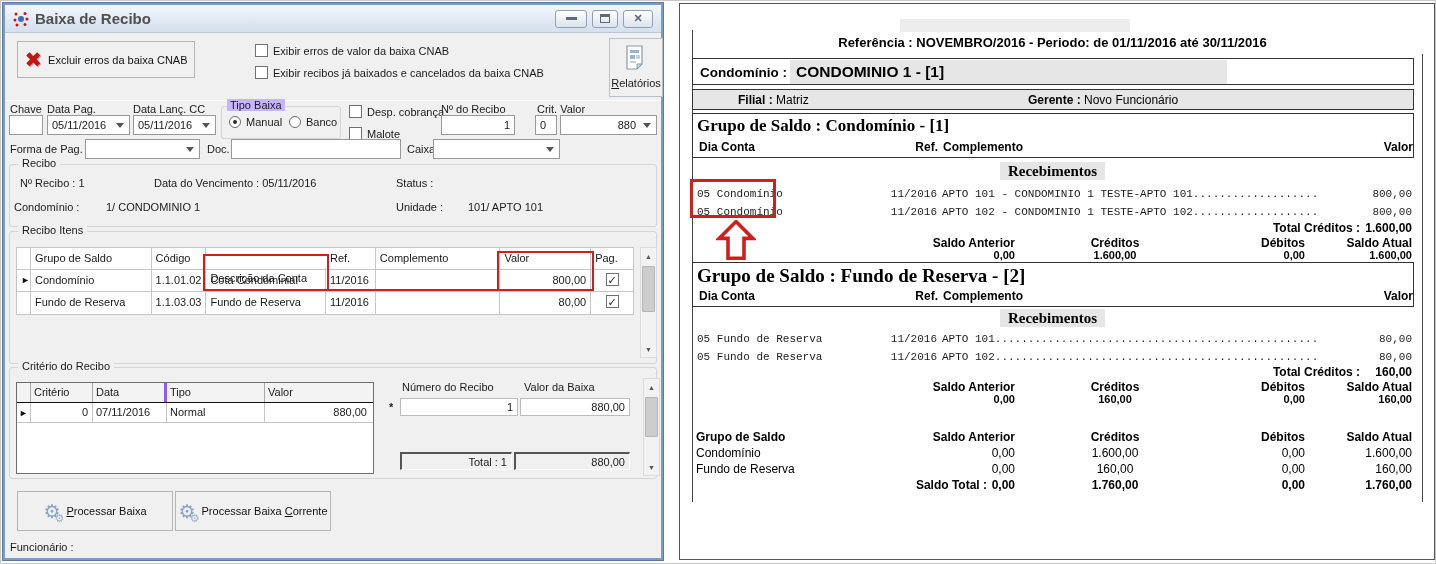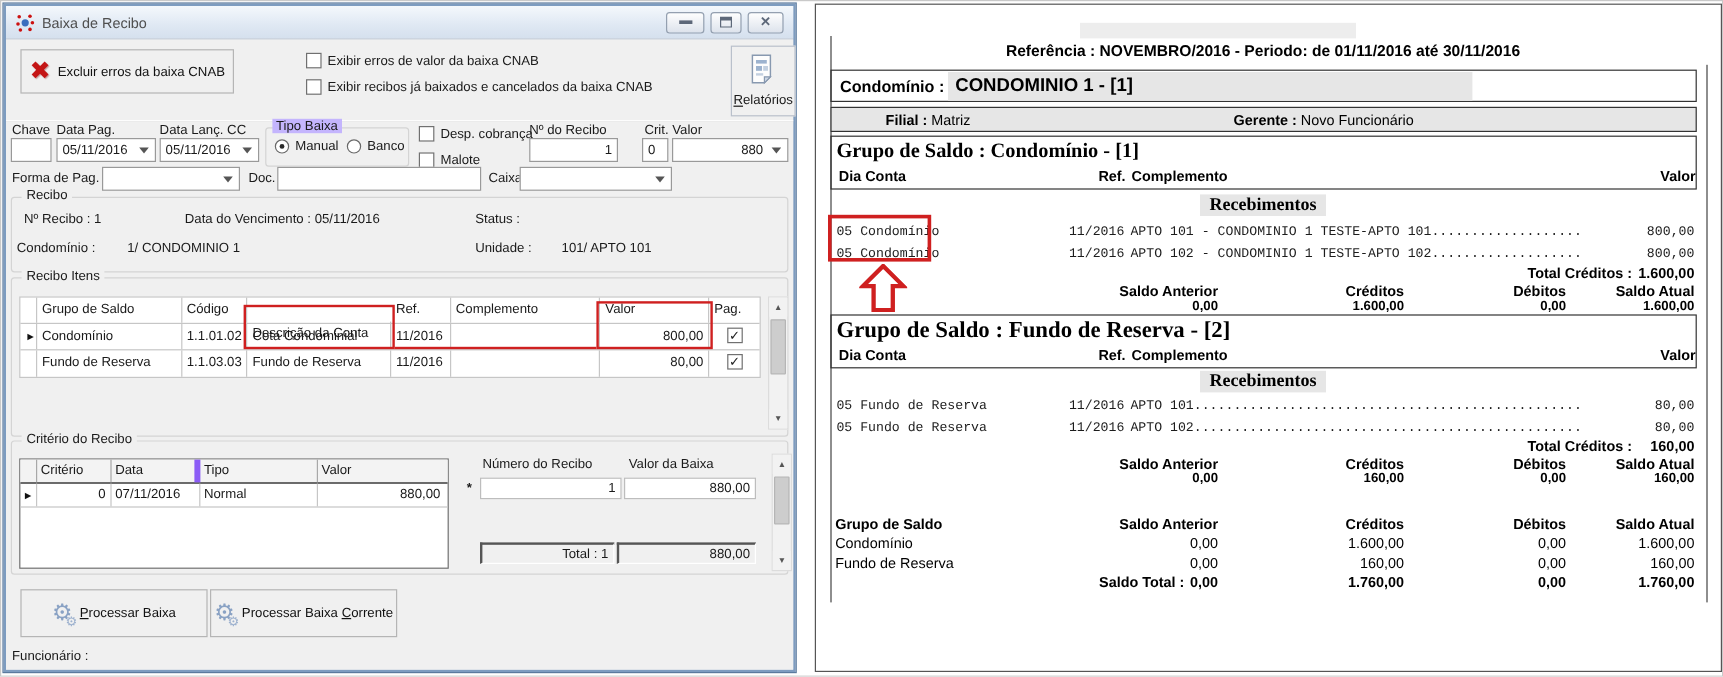--- a/index.html
+++ b/index.html
@@ -3,21 +3,21 @@
 <meta charset="utf-8">
 <style>
   html,body{margin:0;padding:0;background:#fff;}
   *{box-sizing:border-box;}
   #stage{position:relative;width:1436px;height:564px;background:#fff;font-family:"Liberation Sans",sans-serif;overflow:hidden;border:1px solid #c9c9c9;}
   .abs{position:absolute;}
 
   
   #win{left:2px;top:2px;width:660px;height:557px;border:2px solid #7d9cc0;outline:1px solid #5a7a9e;background:#f0f0f0;}
   #titlebar{left:0;top:0;right:0;height:28px;background:linear-gradient(#f4f8fc,#dfe8f3 60%,#d5e0ee);border-bottom:1px solid #bcc7d6;display:flex;align-items:center;padding:0 8px;}
-  #title-text{font-size:12px;color:#4f4f4f;margin-left:6px;}
+  #title-text{font-size:15px;color:#4f4f4f;margin-left:6px;font-weight:bold;}
   .winbtn{height:18px;border:1px solid #94a0b0;border-radius:3px;background:linear-gradient(#fefefe,#dde3ec);display:flex;align-items:center;justify-content:center;color:#5d6879;font-size:11px;font-weight:bold;margin-left:5px;}
   .client{position:absolute;left:0;top:28px;right:0;bottom:0;background:#f0f0f0;font-size:11px;color:#1a1a1a;}
 
   .btn{background:#f0f0f0;border:1px solid #b5b5b5;display:flex;align-items:center;justify-content:center;gap:6px;font-size:11px;color:#111;}
   .chk{width:13px;height:13px;background:#fff;border:1px solid #707070;display:inline-block;text-align:center;line-height:12px;font-size:11px;color:#222;}
   .cbrow{display:flex;align-items:center;gap:5px;}
   .sep{height:1px;background:#c2c2c2;border-bottom:1px solid #fdfdfd;}
   .field-label{font-size:11px;color:#1a1a1a;}
   .tbox{background:#fff;border:1px solid #999;height:20px;font-size:11px;display:flex;align-items:center;padding:0 4px;}
   .combo{background:#fff;border:1px solid #999;height:20px;font-size:11px;display:flex;align-items:center;padding:0 2px 0 4px;}
@@ -51,21 +51,21 @@
   
   #report{left:678px;top:2px;width:756px;height:557px;background:#fff;border:1px solid #555;color:#000;}
   .rline{position:absolute;left:0;width:745px;height:15px;}
   .rf{position:absolute;top:0;white-space:nowrap;}
   .r-right{text-align:right;}
   .sans-b{font-family:"Liberation Sans",sans-serif;font-weight:bold;}
   .serif-b{font-family:"Liberation Serif",serif;font-weight:bold;}
   .mono{font-family:"Liberation Mono",monospace;font-size:11px;color:#1c1c1c;}
   .rbox{position:absolute;border:1px solid #333;}
   .rp-c1{left:225px;width:110px;text-align:right;}
-  .rp-c2{left:380px;width:110px;text-align:right;}
+  .rp-c2{left:380px;width:110px;text-align:center;}
   .rp-c3{left:515px;width:110px;text-align:right;}
   .rp-c4{left:622px;width:110px;text-align:right;}
   .rp-ref{left:147px;width:110px;text-align:right;}
   .rp-compl{left:262px;width:374px;overflow:hidden;}
   .hl{background:#e6e6e6;}
 </style>
 </head>
 <body>
 
 <div id="stage">
@@ -244,21 +244,21 @@
         <div class="redbox abs" style="left:487px;top:19px;width:97px;height:40px;"></div>
       </div>
 
       <div class="gb abs" style="left:4px;top:334px;width:648px;height:112px;">
         <span class="gb-label">Critério do Recibo</span>
 
         <div class="abs" style="left:6px;top:14px;width:358px;height:92px;border:1px solid #6e6e6e;background:#fff;font-size:11px;">
           <div style="display:flex;height:20px;background:#f3f3f3;border-bottom:1px solid #111;">
             <div style="width:14px;border-right:1px solid #a8a8a8;"></div>
             <div style="width:62px;border-right:1px solid #a8a8a8;padding:3px 3px 0;">Critério</div>
-            <div style="width:74px;border-right:5px solid #8b5cf6;padding:3px 3px 0;">Data</div>
+            <div style="width:74px;border-right:3px solid #8b5cf6;padding:3px 3px 0;">Data</div>
             <div style="width:98px;border-right:1px solid #a8a8a8;padding:3px 3px 0;">Tipo</div>
             <div style="width:106px;padding:3px 3px 0;">Valor</div>
           </div>
           <div style="display:flex;height:20px;border-bottom:1px solid #c6c6c6;">
             <div class="marker" style="width:14px;border-right:1px solid #c6c6c6;">►</div>
             <div class="num" style="width:62px;border-right:1px solid #c6c6c6;padding:3px 4px 0;">0</div>
             <div style="width:74px;border-right:1px solid #c6c6c6;padding:3px 3px 0;">07/11/2016</div>
             <div style="width:98px;border-right:1px solid #c6c6c6;padding:3px 3px 0;">Normal</div>
             <div class="num" style="width:106px;padding:3px 4px 0;">880,00</div>
           </div>

